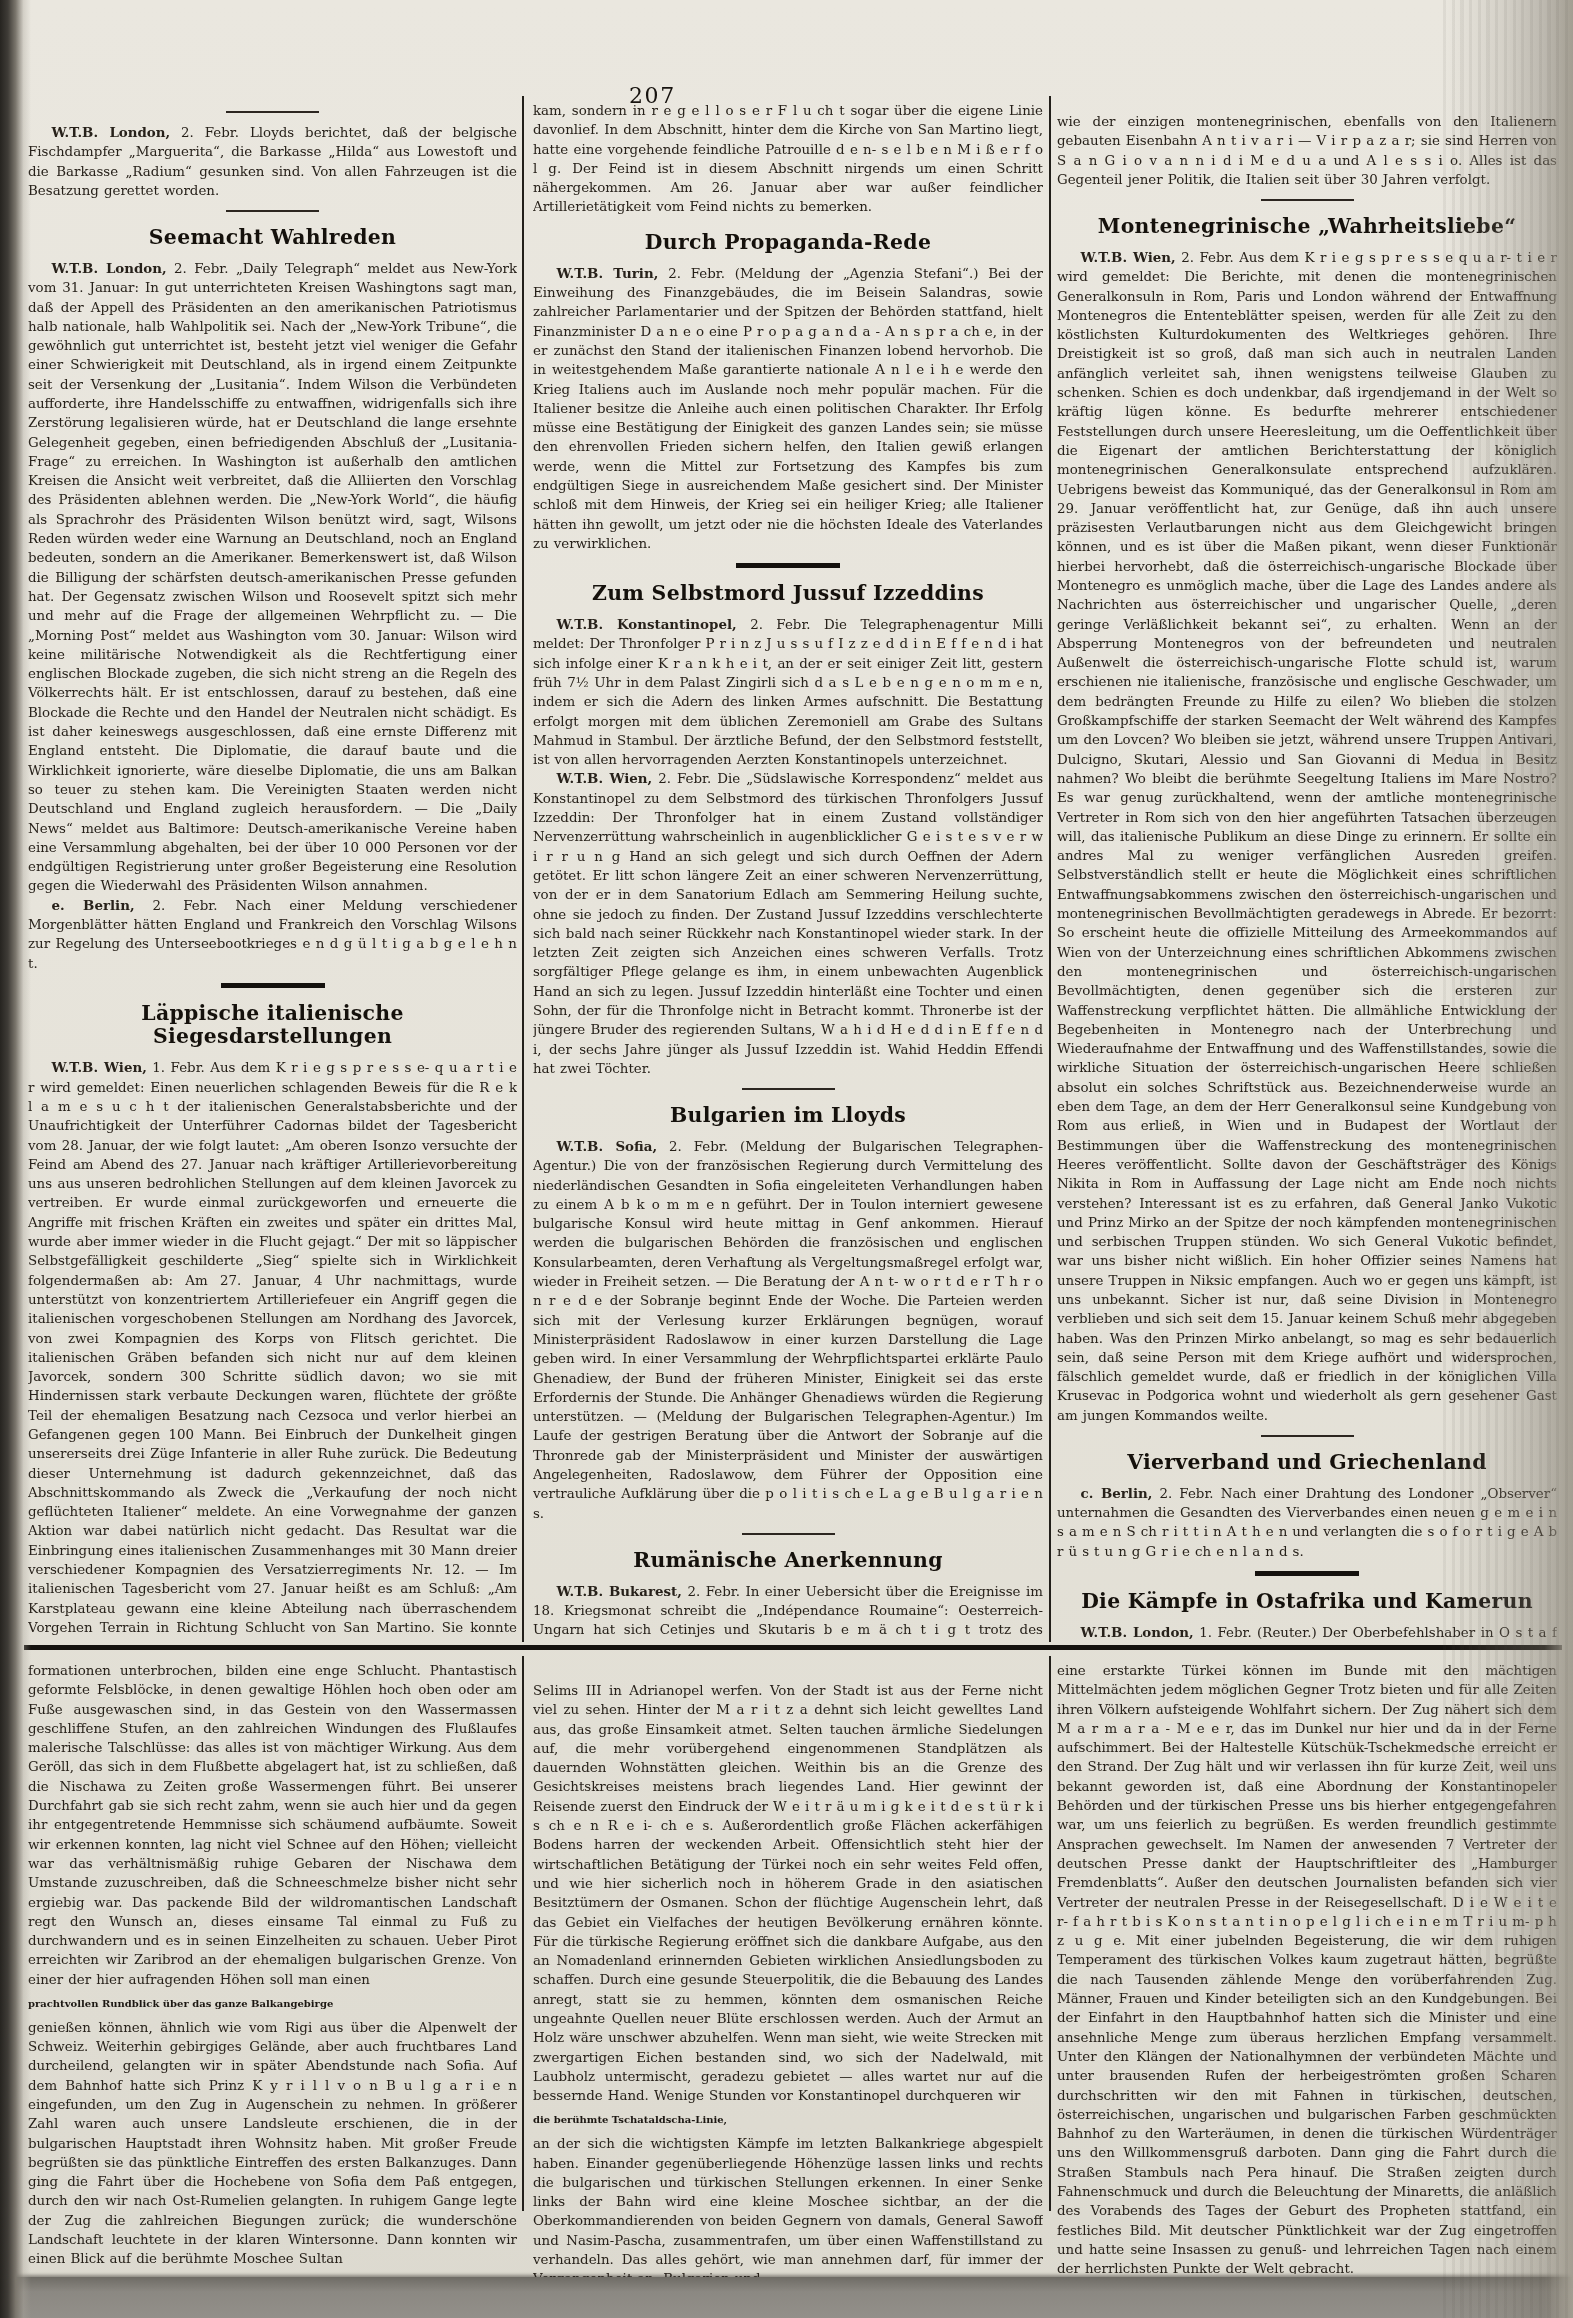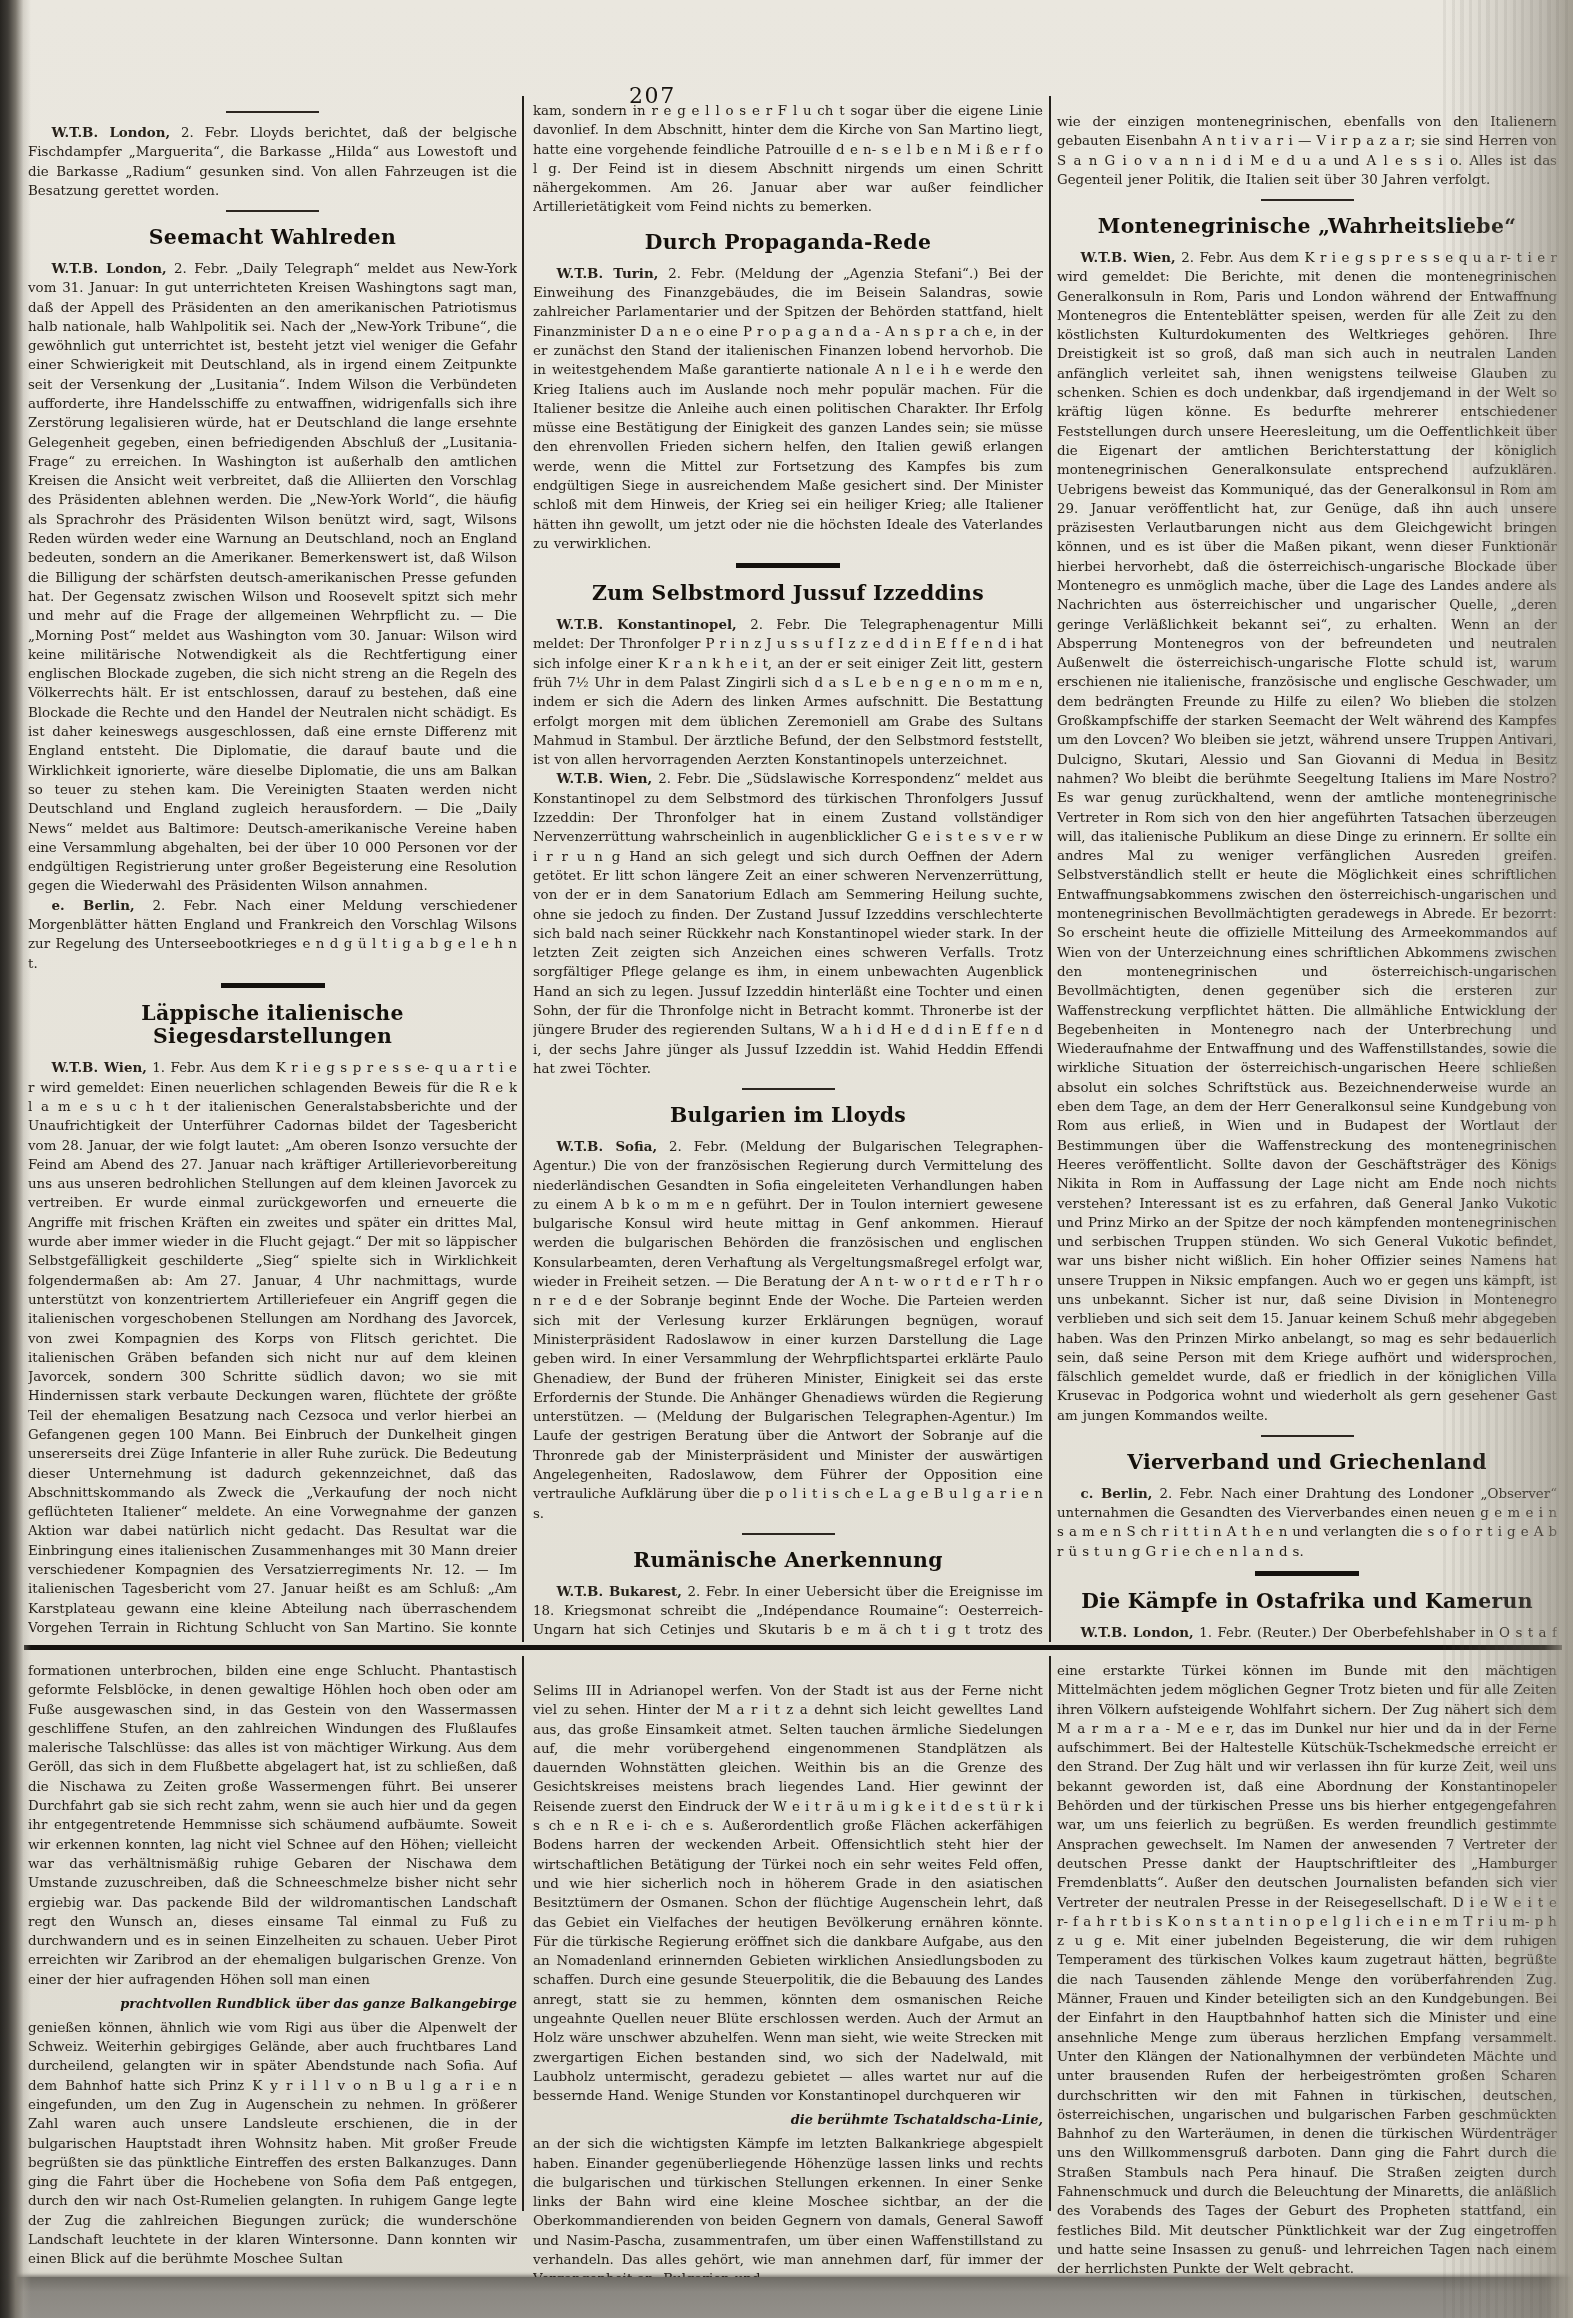--- a/index.html
+++ b/index.html
@@ -32,21 +32,21 @@
   .c3t{left:1057px;top:112px; width:500px; height:1527px;}
   .c1b{left:28px;  top:1661px;width:489px; height:613px;}
   .c2b{left:533px; top:1661px;width:510px; height:613px;margin-top:20px;}
   .c3b{left:1057px;top:1661px;width:500px; height:613px;}
   .t{margin:0;text-align:justify;font-size:13.4px;line-height:19.3px;
      word-spacing:0.8px;color:#27211a;}
   .ind{text-indent:23.6px;}
   .dl{font-weight:bold;}
   .hl{font-weight:bold;font-size:20.4px;line-height:23.6px;text-align:center;
       margin:14px 0 9.4px 0;color:#15110c;letter-spacing:0.3px;}
-  .subhl{font-weight:bold;text-align:right;font-size:13px;line-height:19.3px;margin:4.7px 0;color:#1c1712;font-style:italic;}
+  .subhl{font-weight:bold;text-align:left;font-size:10px;line-height:19.3px;margin:4.7px 0;color:#1c1712;}
   .rule{height:1.6px;background:#2c2620;width:93px;margin:10.2px auto;}
   .rule.bold{height:4.7px;width:104px;background:#14110d;}
 </style>
 </head>
 <body>
 
 <div class="scan">
 
   <div class="pagenum">207</div>
 

